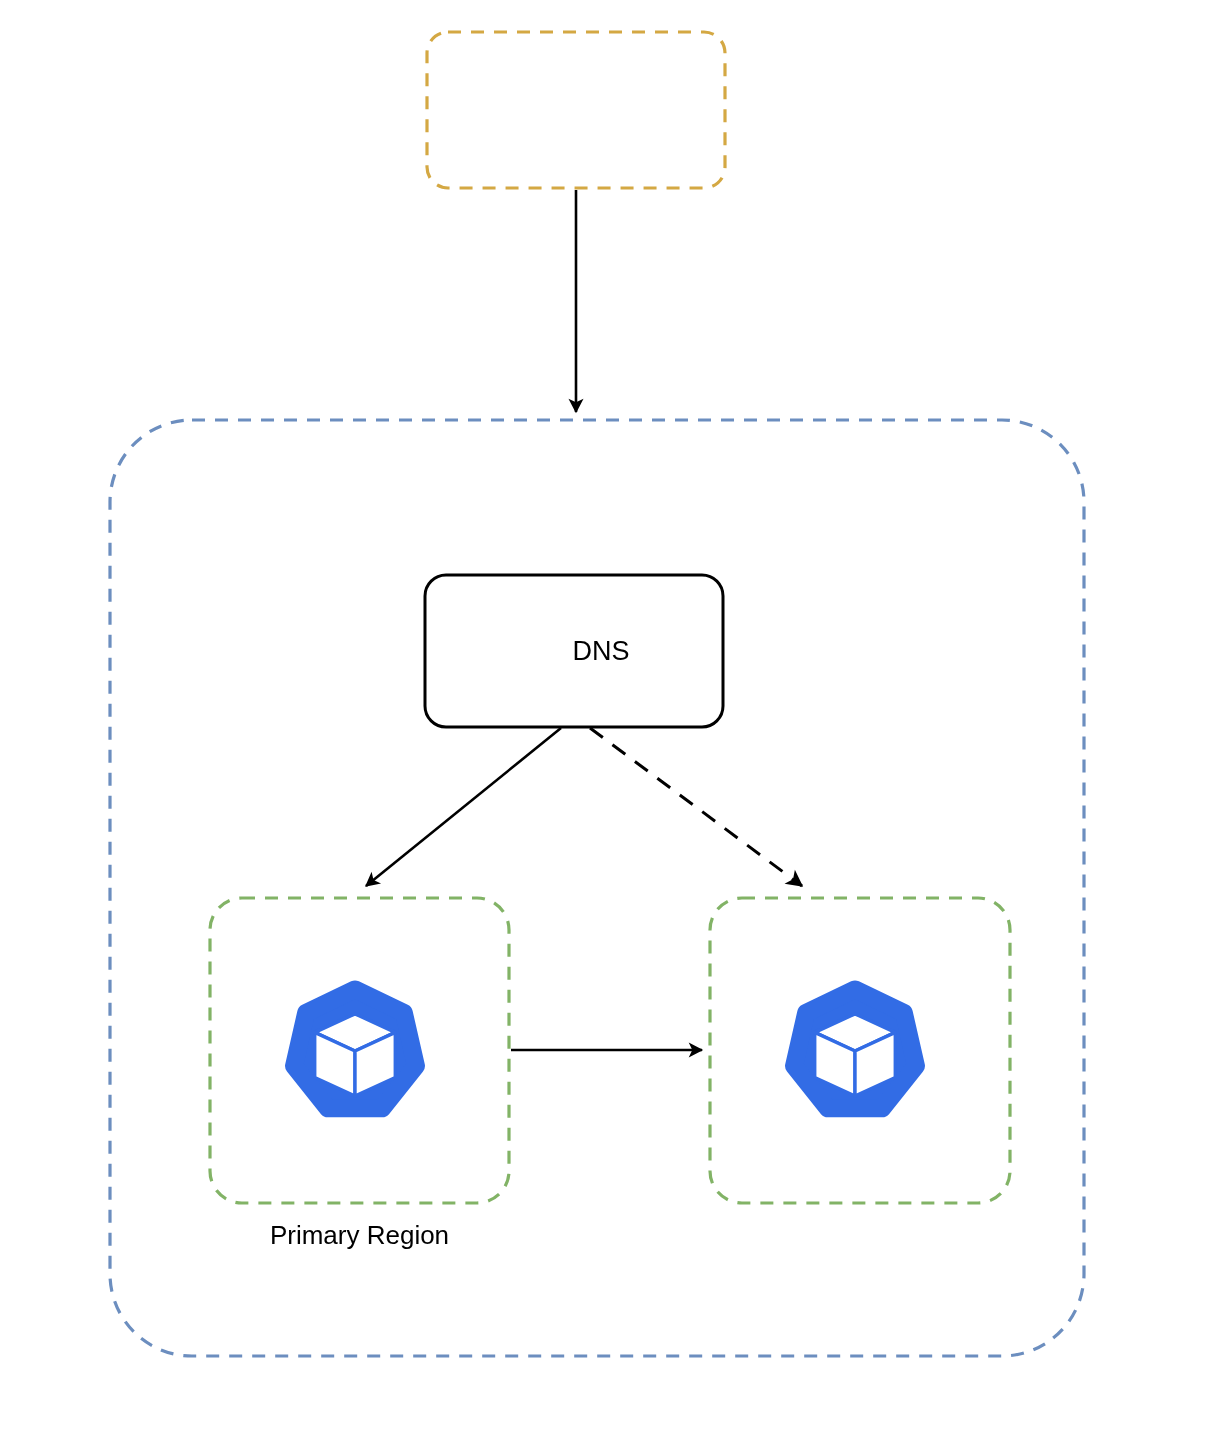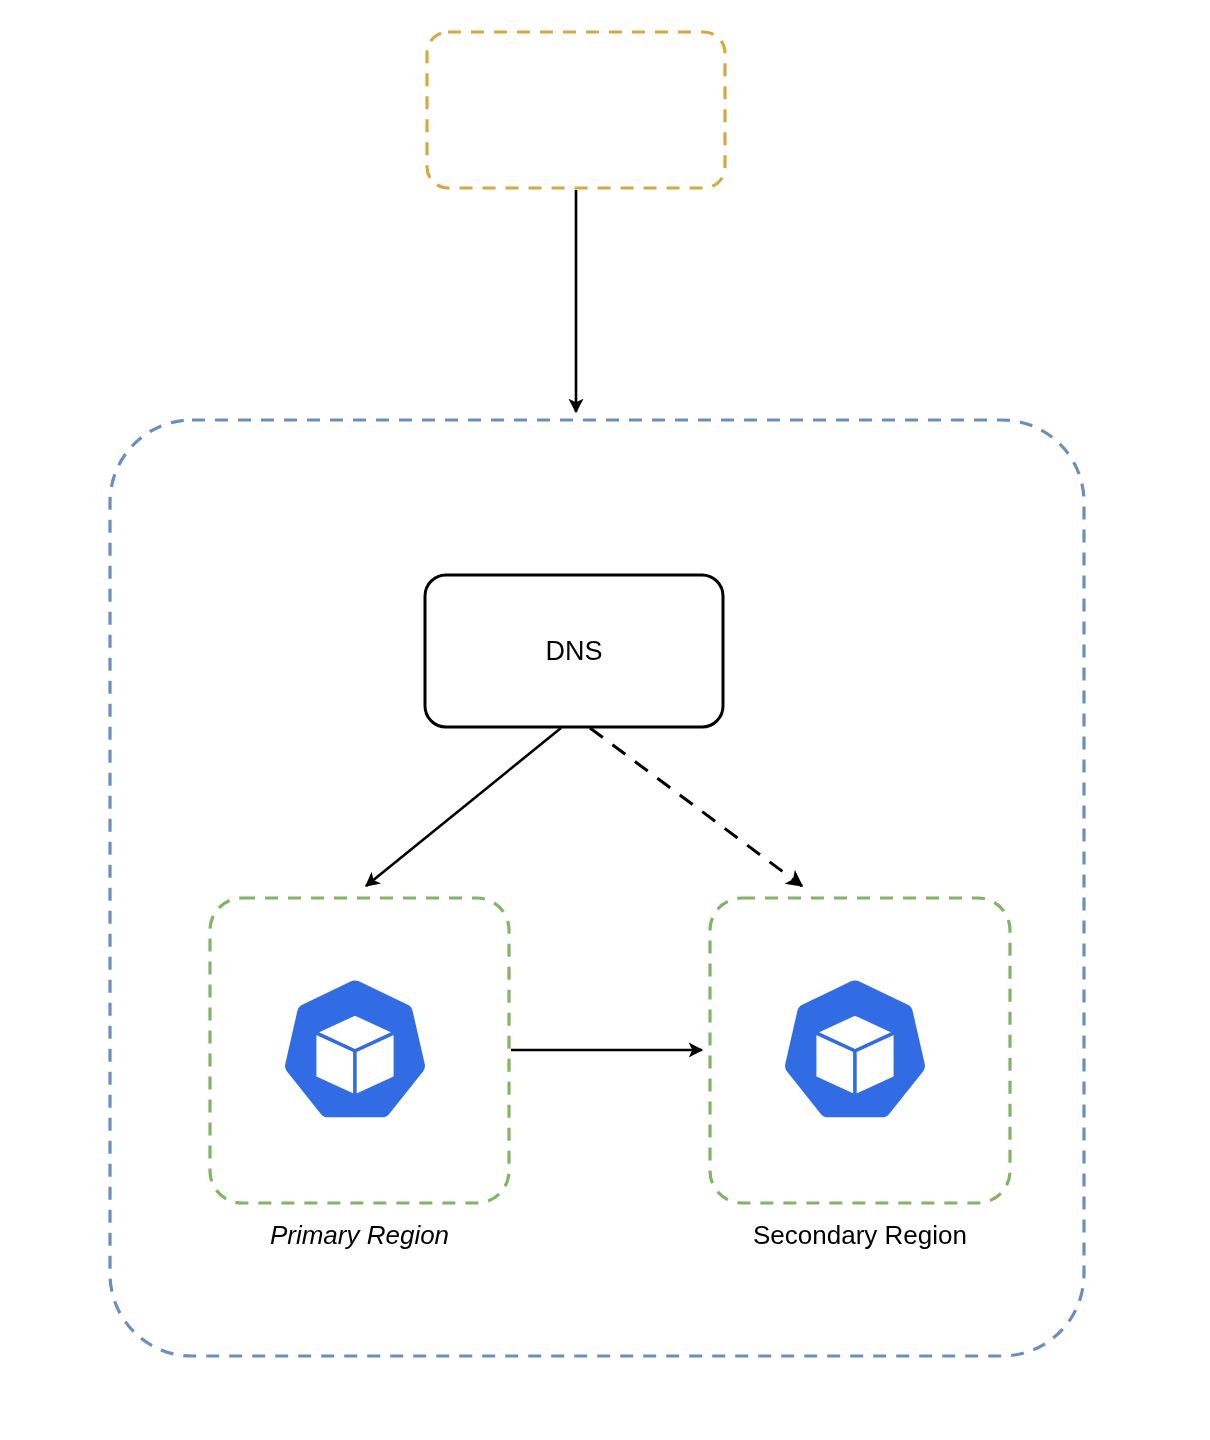--- a/index.html
+++ b/index.html
@@ -40,29 +40,29 @@
     font-size: 27px;
     line-height: 32px;
   }
   
   #dns-label {
     left: 425px;
     top: 635px;
     width: 298px;
     font-size: 27px;
     line-height: 32px;
+    padding-left: 27px;
   }
   
   #primary-region-label {
     left: 210px;
     top: 1219px;
     width: 299px;
     font-size: 26px;
     line-height: 32px;
-    font-style: italic;
   }
   #secondary-region-label {
     left: 710px;
     top: 1219px;
     width: 300px;
     font-size: 26px;
     line-height: 32px;
   }
 </style>
 </head>
@@ -131,15 +131,14 @@
       <path d="M 38 -18.5 L 38 24 L 0 41.5 L 0 -1 Z" fill="#ffffff" stroke="#326ce5" stroke-width="3.2" stroke-linejoin="round"></path>
     </g>
 
   </svg>
 
 
   <div class="node-label" id="dns-label">DNS</div>
 
   <div class="node-label" id="primary-region-label">Primary Region</div>
 
-  <div class="node-label" id="secondary-region-label">Secondary Region</div>
 
 </div>
 
 </body></html>

